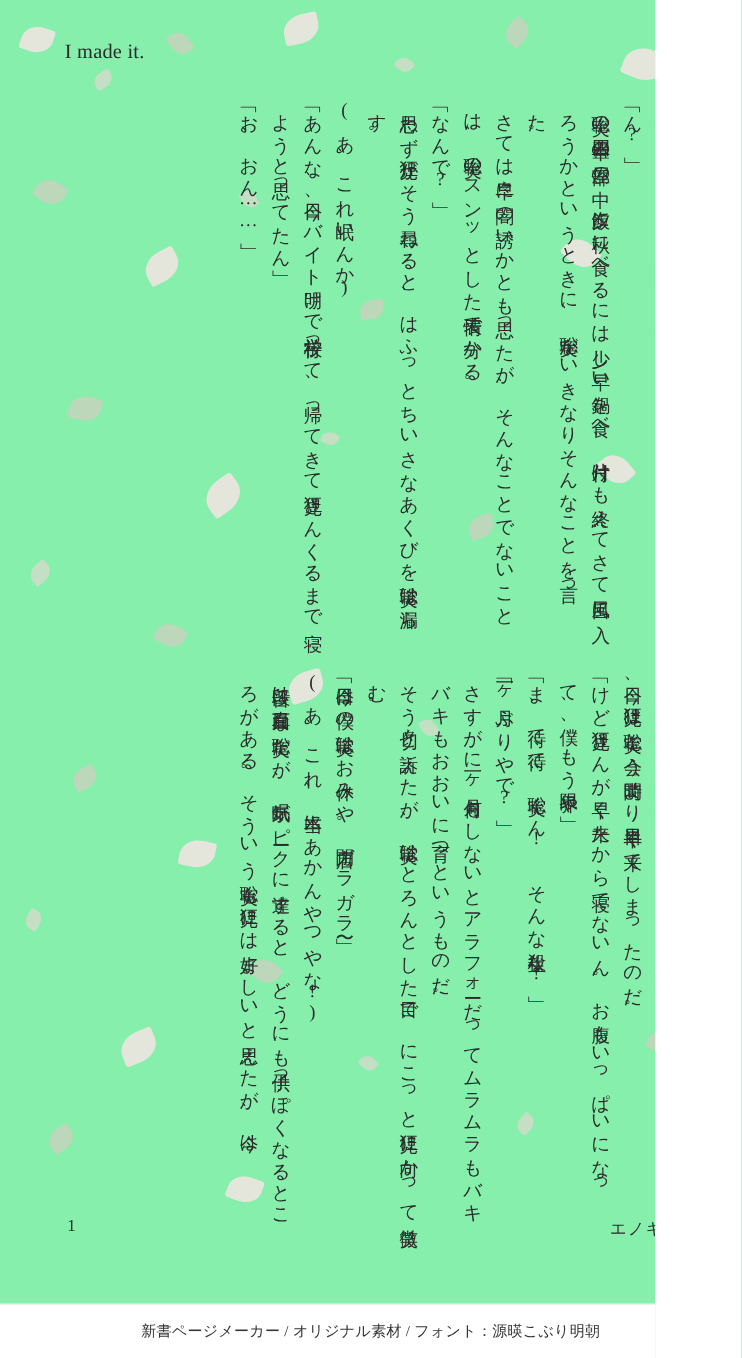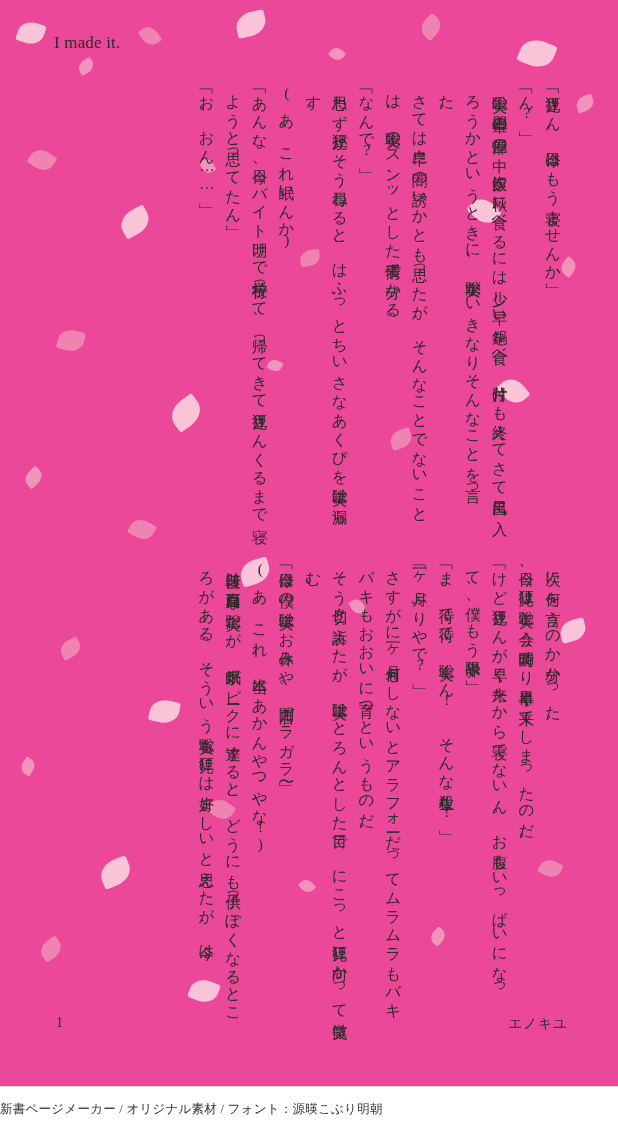--- a/index.html
+++ b/index.html
@@ -9,24 +9,24 @@
   body {
     width: 618px;
     height: 1132px;
     background: #ffffff;
     font-family: "Liberation Serif", "DejaVu Serif", serif;
     overflow: hidden;
   }
 
   .page {
     position: relative;
-    width: 618px;
+    width: 546px;
     height: 1132px;
     box-sizing: border-box;
-    background: #ec4899;
+    background: #86efac;
     overflow: hidden;
   }
 
   
   .petals {
     position: absolute;
     inset: 0;
     pointer-events: none;
   }
   .petal {
@@ -105,20 +105,21 @@
   .footer {
     position: absolute;
     left: 0;
     bottom: 0;
     width: 618px;
     height: 45px;
     background: #ffffff;
     border-top: 1px solid #d8d8d8;
     display: flex;
     align-items: center;
+    justify-content: center;
     font-size: 12.5px;
     color: #333;
     font-family: "Liberation Serif", "DejaVu Serif", serif;
     letter-spacing: .02em;
   }
 </style>
 </head>
 <body>
 
 <div class="page">

